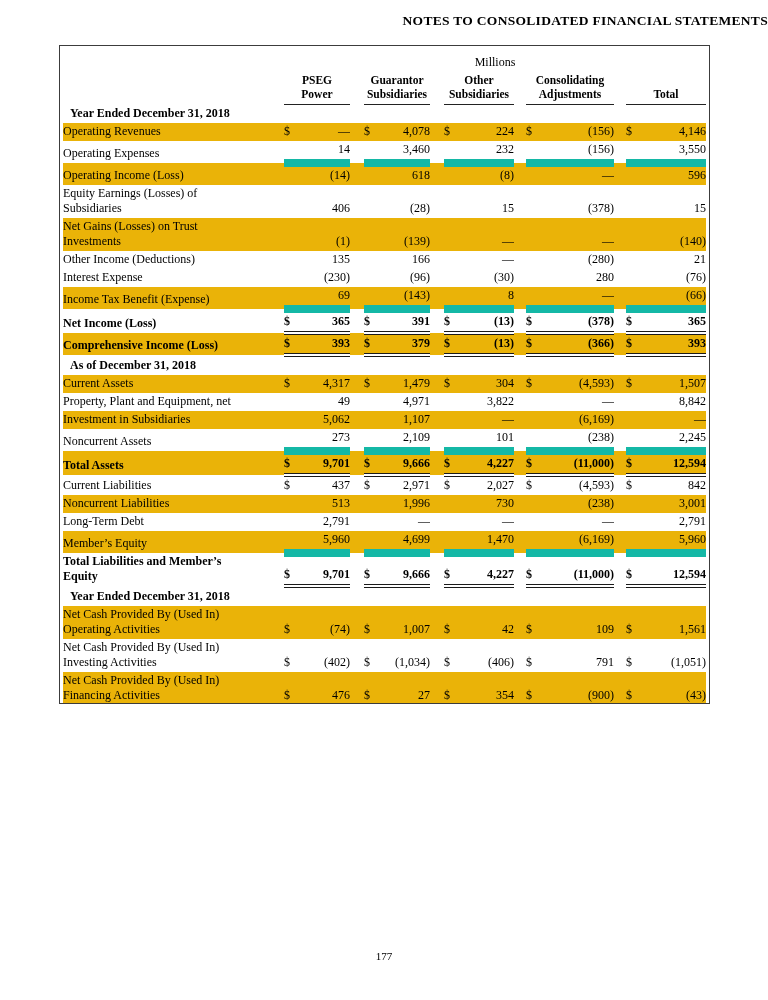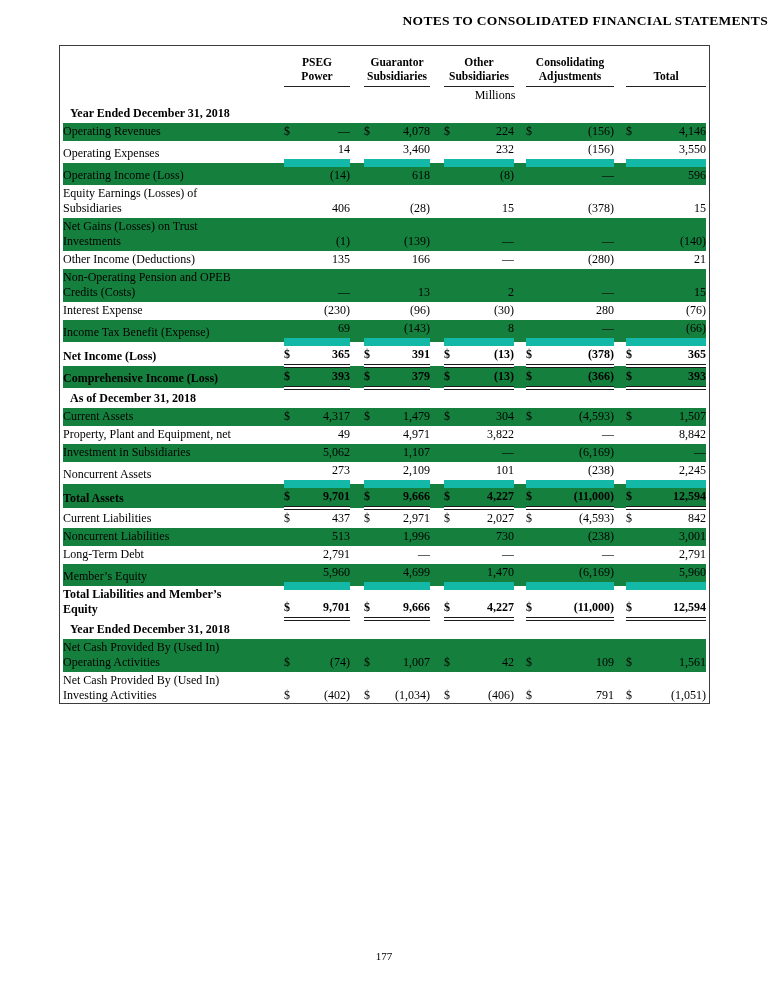--- a/index.html
+++ b/index.html
@@ -29,21 +29,21 @@
     border-bottom:1.5px solid #222; padding-bottom:2px; font-size:11.5px;
   }
   td.units { text-align:center; padding:0 0 3px 0; }
   td.lblcell {
     text-align:left; white-space:pre-line;
     padding-left:20px; padding-right:2px;margin-top:40px;
   }
   tr.section td.lblcell { font-weight:bold; padding-left:7px; }
   td.usd { text-align:left; padding-left:3px; }
   td.val { text-align:right; padding-right:3px; }
-  tr.shaded { background:#15803d; }
+  tr.shaded { background:#eab308; }
   tr.boldrow td { font-weight:bold; }
   .rule-single { border-bottom:8px solid #14b8a6; }
   .rule-double { border-bottom:4px double #1a1a1a; }
   .page-footer {
     position:absolute; top:950px; left:0; width:100%;
     text-align:center; font-size:11px;
   }
 </style>
 </head>
 <body>
@@ -64,39 +64,39 @@
         <col style="width: 54px;">
         <col style="width: 12px;">
         <col style="width: 16px;">
         <col style="width: 72px;">
         <col style="width: 12px;">
         <col style="width: 16px;">
         <col style="width: 64px;">
       </colgroup>
       <thead>
         <tr>
+          <td></td>
+          <td class="units" colspan="14">Millions</td>
+        </tr>
+        <tr>
           <th></th>
           <th class="colhead" colspan="2">PSEG
 Power</th>
           <th></th>
           <th class="colhead" colspan="2">Guarantor
 Subsidiaries</th>
           <th></th>
           <th class="colhead" colspan="2">Other
 Subsidiaries</th>
           <th></th>
           <th class="colhead" colspan="2">Consolidating
 Adjustments</th>
           <th></th>
           <th class="colhead" colspan="2">Total</th>
         </tr>
-        <tr>
-          <td></td>
-          <td class="units" colspan="14">Millions</td>
-        </tr>
       </thead>
       <tbody>
         <tr class="section">
           <td class="lblcell" colspan="15">Year Ended December 31, 2018</td>
         </tr>
         <tr class=" shaded">
           <td class="lblcell">Operating Revenues</td>
           <td class="usd">$</td>
           <td class="val">—</td>
           <td></td>
@@ -191,38 +191,20 @@
           <td class="val">166</td>
           <td></td>
           <td class="usd"></td>
           <td class="val">—</td>
           <td></td>
           <td class="usd"></td>
           <td class="val">(280)</td>
           <td></td>
           <td class="usd"></td>
           <td class="val">21</td>
-        </tr>
-        <tr class=" shaded">
-          <td class="lblcell">Non-Operating Pension and OPEB
-Credits (Costs)</td>
-          <td class="usd"></td>
-          <td class="val">—</td>
-          <td></td>
-          <td class="usd"></td>
-          <td class="val">13</td>
-          <td></td>
-          <td class="usd"></td>
-          <td class="val">2</td>
-          <td></td>
-          <td class="usd"></td>
-          <td class="val">—</td>
-          <td></td>
-          <td class="usd"></td>
-          <td class="val">15</td>
         </tr>
         <tr>
           <td class="lblcell">Interest Expense</td>
           <td class="usd"></td>
           <td class="val">(230)</td>
           <td></td>
           <td class="usd"></td>
           <td class="val">(96)</td>
           <td></td>
           <td class="usd"></td>

